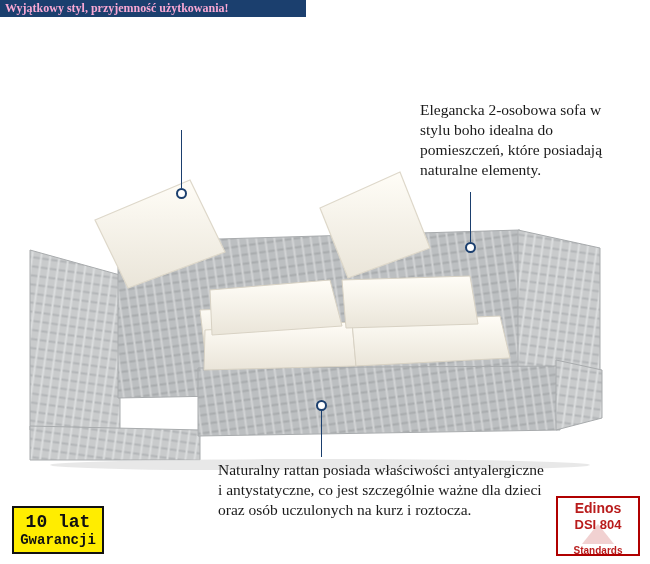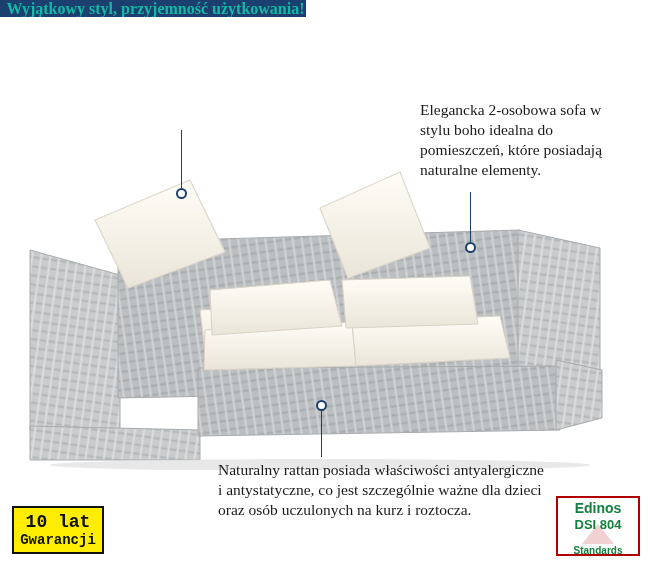--- a/index.html
+++ b/index.html
@@ -22,30 +22,29 @@
   }
 
   
   .banner {
     position: absolute;
     left: 0;
     top: 0;
     width: 306px;
     height: 17px;
     background: #1b3f6e;
-    color: #14b8a6;
-    font-family: "Liberation Serif", serif;
-    font-weight: bold;
-    font-size: 16px;
+    color: #f9a8d4;
+    font-family: "Liberation Serif", serif;
+    font-weight: bold;
+    font-size: 12px;
     line-height: 17px;
     padding-left: 5px;
     box-sizing: border-box;
     white-space: nowrap;
     overflow: hidden;
-    text-align: center;
   }
 
   
   .brand {
     position: absolute;
     right: 18px;
     top: 20px;
     display: flex;
     align-items: center;
     gap: 8px;
@@ -142,21 +141,21 @@
   
   .edinos {
     position: absolute;
     right: 10px;
     bottom: 8px;
     width: 84px;
     height: 60px;
     border: 2px solid #b00000;
     box-sizing: border-box;
     background: #ffffff;
-    color: #15803d;
+    color: #b91c1c;
     font-family: "Liberation Sans", sans-serif;
     text-align: center;
     overflow: hidden;
   }
   .edinos-name {
     font-size: 14px;
     font-weight: bold;
     line-height: 16px;
     margin-top: 2px;
   }

